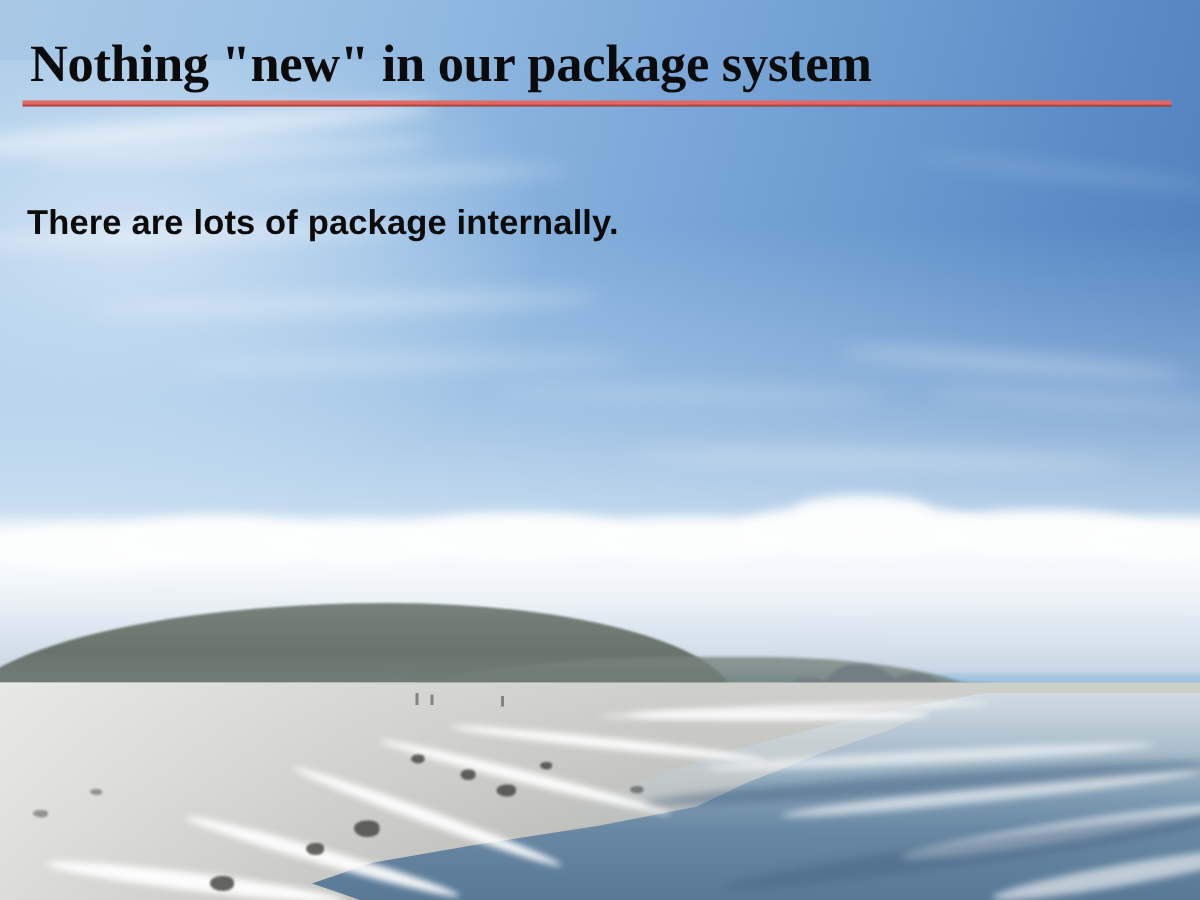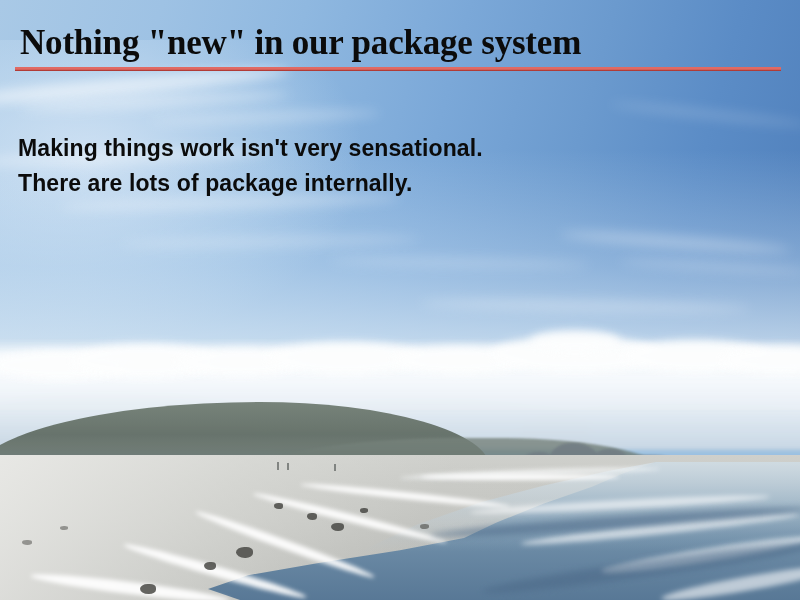--- a/index.html
+++ b/index.html
@@ -356,17 +356,16 @@
       <div class="person" style="left:287px; top:463px; height:7px;"></div>
       <div class="person" style="left:334px; top:464px; height:7px;"></div>
     </div>
   </div>
 
   <div class="title">Nothing "new" in our package system</div>
 
   <div class="title-rule"></div>
 
   <div class="body">
-    <p class="body-line">Making things work isn't very sensational.</p>
     <p class="body-line">There are lots of package internally.</p>
   </div>
 
 </div>
 
 </body></html>

